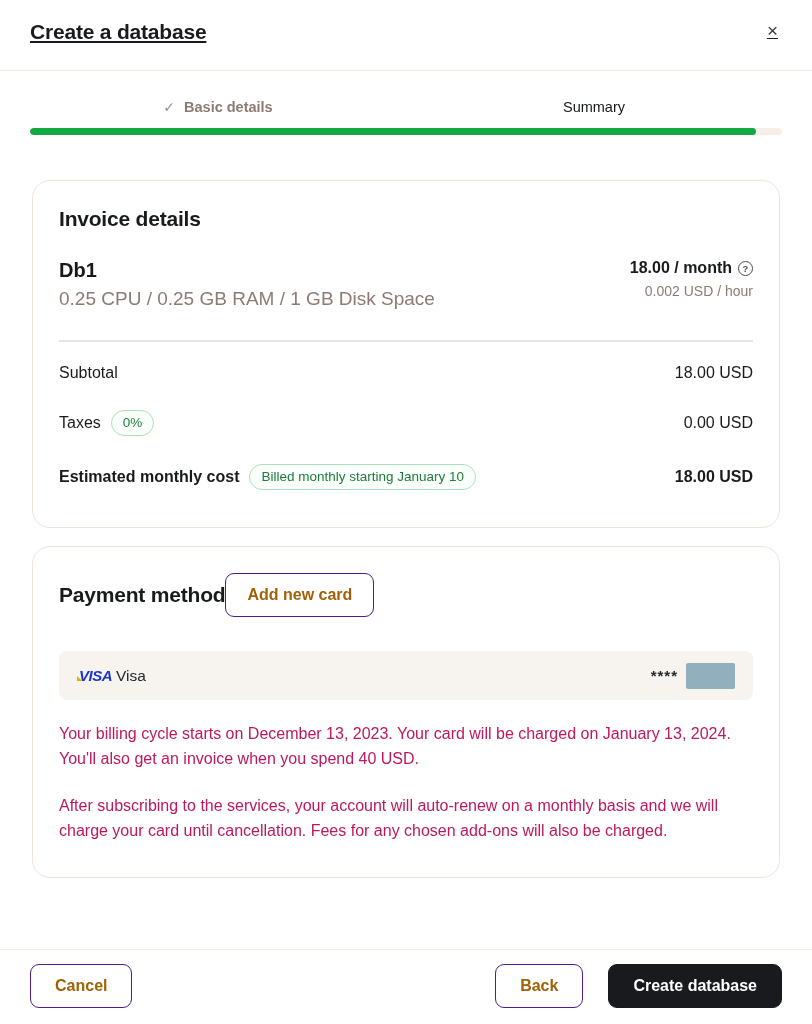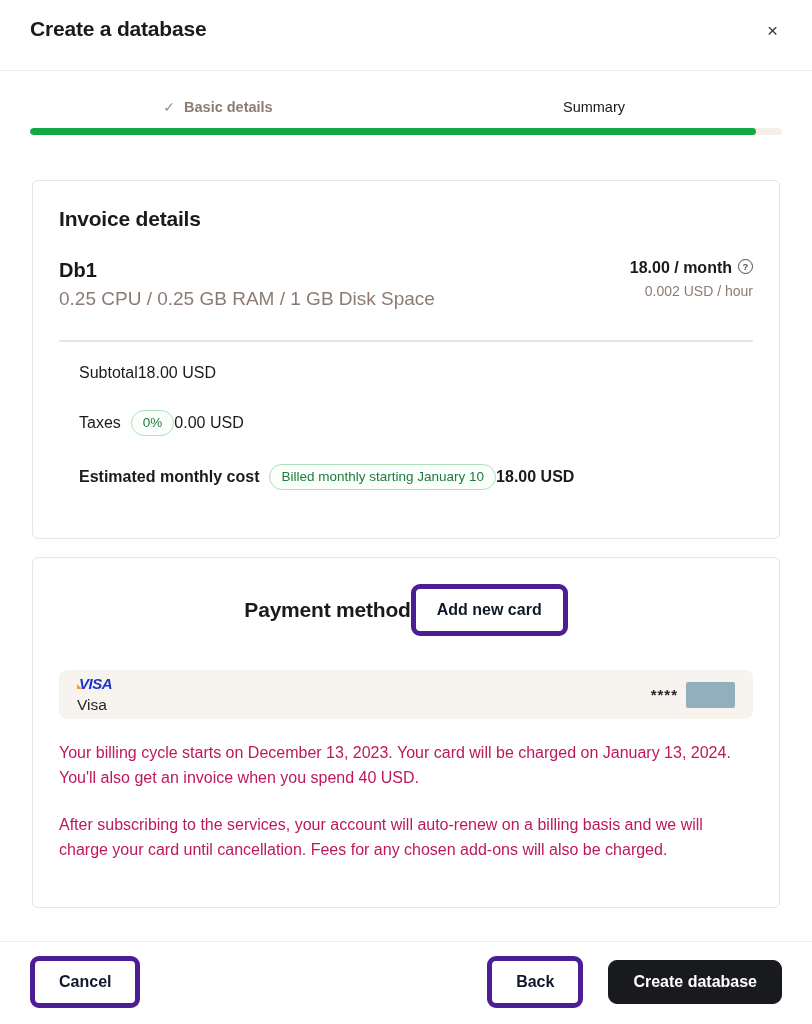--- a/index.html
+++ b/index.html
@@ -8,23 +8,24 @@
     font-family: "Liberation Sans", "DejaVu Sans", sans-serif;
     background: #ffffff;
     color: #191a1e;
     position: relative;
     overflow: hidden;
   }
   .modal { display: flex; flex-direction: column; height: 100%; }
 
   
   .modal-header {
-    display: flex; align-items: flex-start; justify-content: space-between;
+    display: flex; align-items: flex-end; justify-content: space-between;
     padding: 17px 30px 26px 30px;
     border-bottom: 1px solid #f3ece6;
+    text-decoration: underline;
   }
   .modal-title { font-size: 21px; font-weight: 700; letter-spacing: -0.2px; }
   .close-btn {
     background: none; border: none; font-size: 19px; color: #3c3d41;
     cursor: pointer; line-height: 1; padding: 4px; font-weight: 400;
   }
 
   
   .steps-wrap { padding: 28px 30px 0 30px; }
   .steps { display: flex; }
@@ -37,62 +38,62 @@
   .step-current { color: #17181c; font-weight: 400; }
   .progress-track {
     margin-top: 13px; height: 7px; border-radius: 6px;
     background: #f6eee7; overflow: hidden;
   }
   .progress-fill { height: 100%; background: #12a944; border-radius: 6px; }
 
   
   .content { padding: 45px 32px 0 32px; display: flex; flex-direction: column; gap: 18px; }
   .card {
-    border: 1px solid #ece4dd; border-radius: 6px; background: #fff;
-    padding: 26px 26px 44px 26px;
+    border: 1px solid #ece4dd; border-radius: 18px; background: #fff;
+    padding: 26px 26px 33px 26px;
   }
   .card-heading { font-size: 21px; font-weight: 700; letter-spacing: -0.2px; }
 
   
   .line-item { display: flex; justify-content: space-between; margin-top: 28px; }
   .li-name { font-size: 20px; font-weight: 600; color: #17181c; }
   .li-specs { font-size: 19px; color: #8d7b73; margin-top: 6px; }
-  .li-price { font-size: 16px; font-weight: 700; text-align: right; display: flex; align-items: flex-start; gap: 6px; justify-content: flex-end; }
+  .li-price { font-size: 16px; font-weight: 700; text-align: right; display: flex; align-items: center; gap: 6px; justify-content: flex-end; }
   .li-hourly { font-size: 14px; color: #8d7b73; margin-top: 6px; text-align: right; }
   .help-icon {
     display: inline-flex; align-items: center; justify-content: center;
     width: 15px; height: 15px; border: 1.4px solid #4a4b4f; border-radius: 50%;
     font-size: 9.5px; font-weight: 700; color: #4a4b4f; cursor: pointer;
   }
   .invoice-divider { border: none; border-top: 2px solid #e4e6e9; margin: 30px 0 8px 0; }
   .cost-row {
-    display: flex; justify-content: flex-start; align-items: center;
-    padding: 14px 0; font-size: 16px; margin-left: 20px;
+    display: flex; justify-content: space-between; align-items: center;
+    padding: 14px 0; font-size: 16px;
   }
   .cost-label { display: flex; align-items: center; gap: 10px; }
   .bold { font-weight: 700; }
   .pill {
     display: inline-block; font-size: 13.5px; font-weight: 500; color: #1f7a3d;
     border: 1px solid #ade0ba; background: #fbfffb; border-radius: 999px;
     padding: 4px 11px; line-height: 1.2;
   }
 
   
-  .payment-head { display: flex; align-items: center; justify-content: center; }
+  .payment-head { display: flex; align-items: center; justify-content: flex-start; }
   .btn {
-    font-family: inherit; font-size: 16px; font-weight: 600; color: #0f172a;
-    background: #fff; border: 5px solid #4c1d95; border-radius: 9px;
+    font-family: inherit; font-size: 16px; font-weight: 600; color: #a16207;
+    background: #fff; border: 1px solid #4c1d95; border-radius: 9px;
     padding: 12px 21px; cursor: pointer;
   }
   .visa-row {
     margin-top: 34px; background: #f7f3ef; border-radius: 8px;
     display: flex; align-items: center; justify-content: space-between;
     padding: 11px 18px; height: 49px; cursor: pointer;
   }
-  .visa-left { display: flex; gap: 4px; flex-direction: column; }
+  .visa-left { display: flex; align-items: center; gap: 4px; }
   .visa-logo {
     font-style: italic; font-weight: 800; font-size: 15px; letter-spacing: -0.5px;
     color: #1a34cb; position: relative; padding-left: 2px;
   }
   .visa-logo::after {
     content: ""; position: absolute; left: 0; bottom: 3px;
     width: 0; height: 0;
     border-left: 5px solid #f7a600; border-top: 5px solid transparent;
   }
   .visa-name { font-size: 15.5px; color: #26272b; }
@@ -196,21 +197,21 @@
           <span class="visa-logo">VISA</span>
           <span class="visa-name">Visa</span>
         </div>
         <div class="visa-right">
           <span class="masked">****</span>
           <span class="redacted"></span>
         </div>
       </div>
 
       <p class="note">Your billing cycle starts on December 13, 2023. Your card will be charged on January 13, 2024. You'll also get an invoice when you spend 40 USD.</p>
-      <p class="note">After subscribing to the services, your account will auto-renew on a billing basis and we will charge your card until cancellation. Fees for any chosen add-ons will also be charged.</p>
+      <p class="note">After subscribing to the services, your account will auto-renew on a monthly basis and we will charge your card until cancellation. Fees for any chosen add-ons will also be charged.</p>
     </div>
 
   </div>
 
   <div class="modal-footer">
     <button class="btn btn-footer">Cancel</button>
     <div class="footer-right">
       <button class="btn btn-footer">Back</button>
       <button class="btn btn-footer btn-primary">Create database</button>
     </div>

